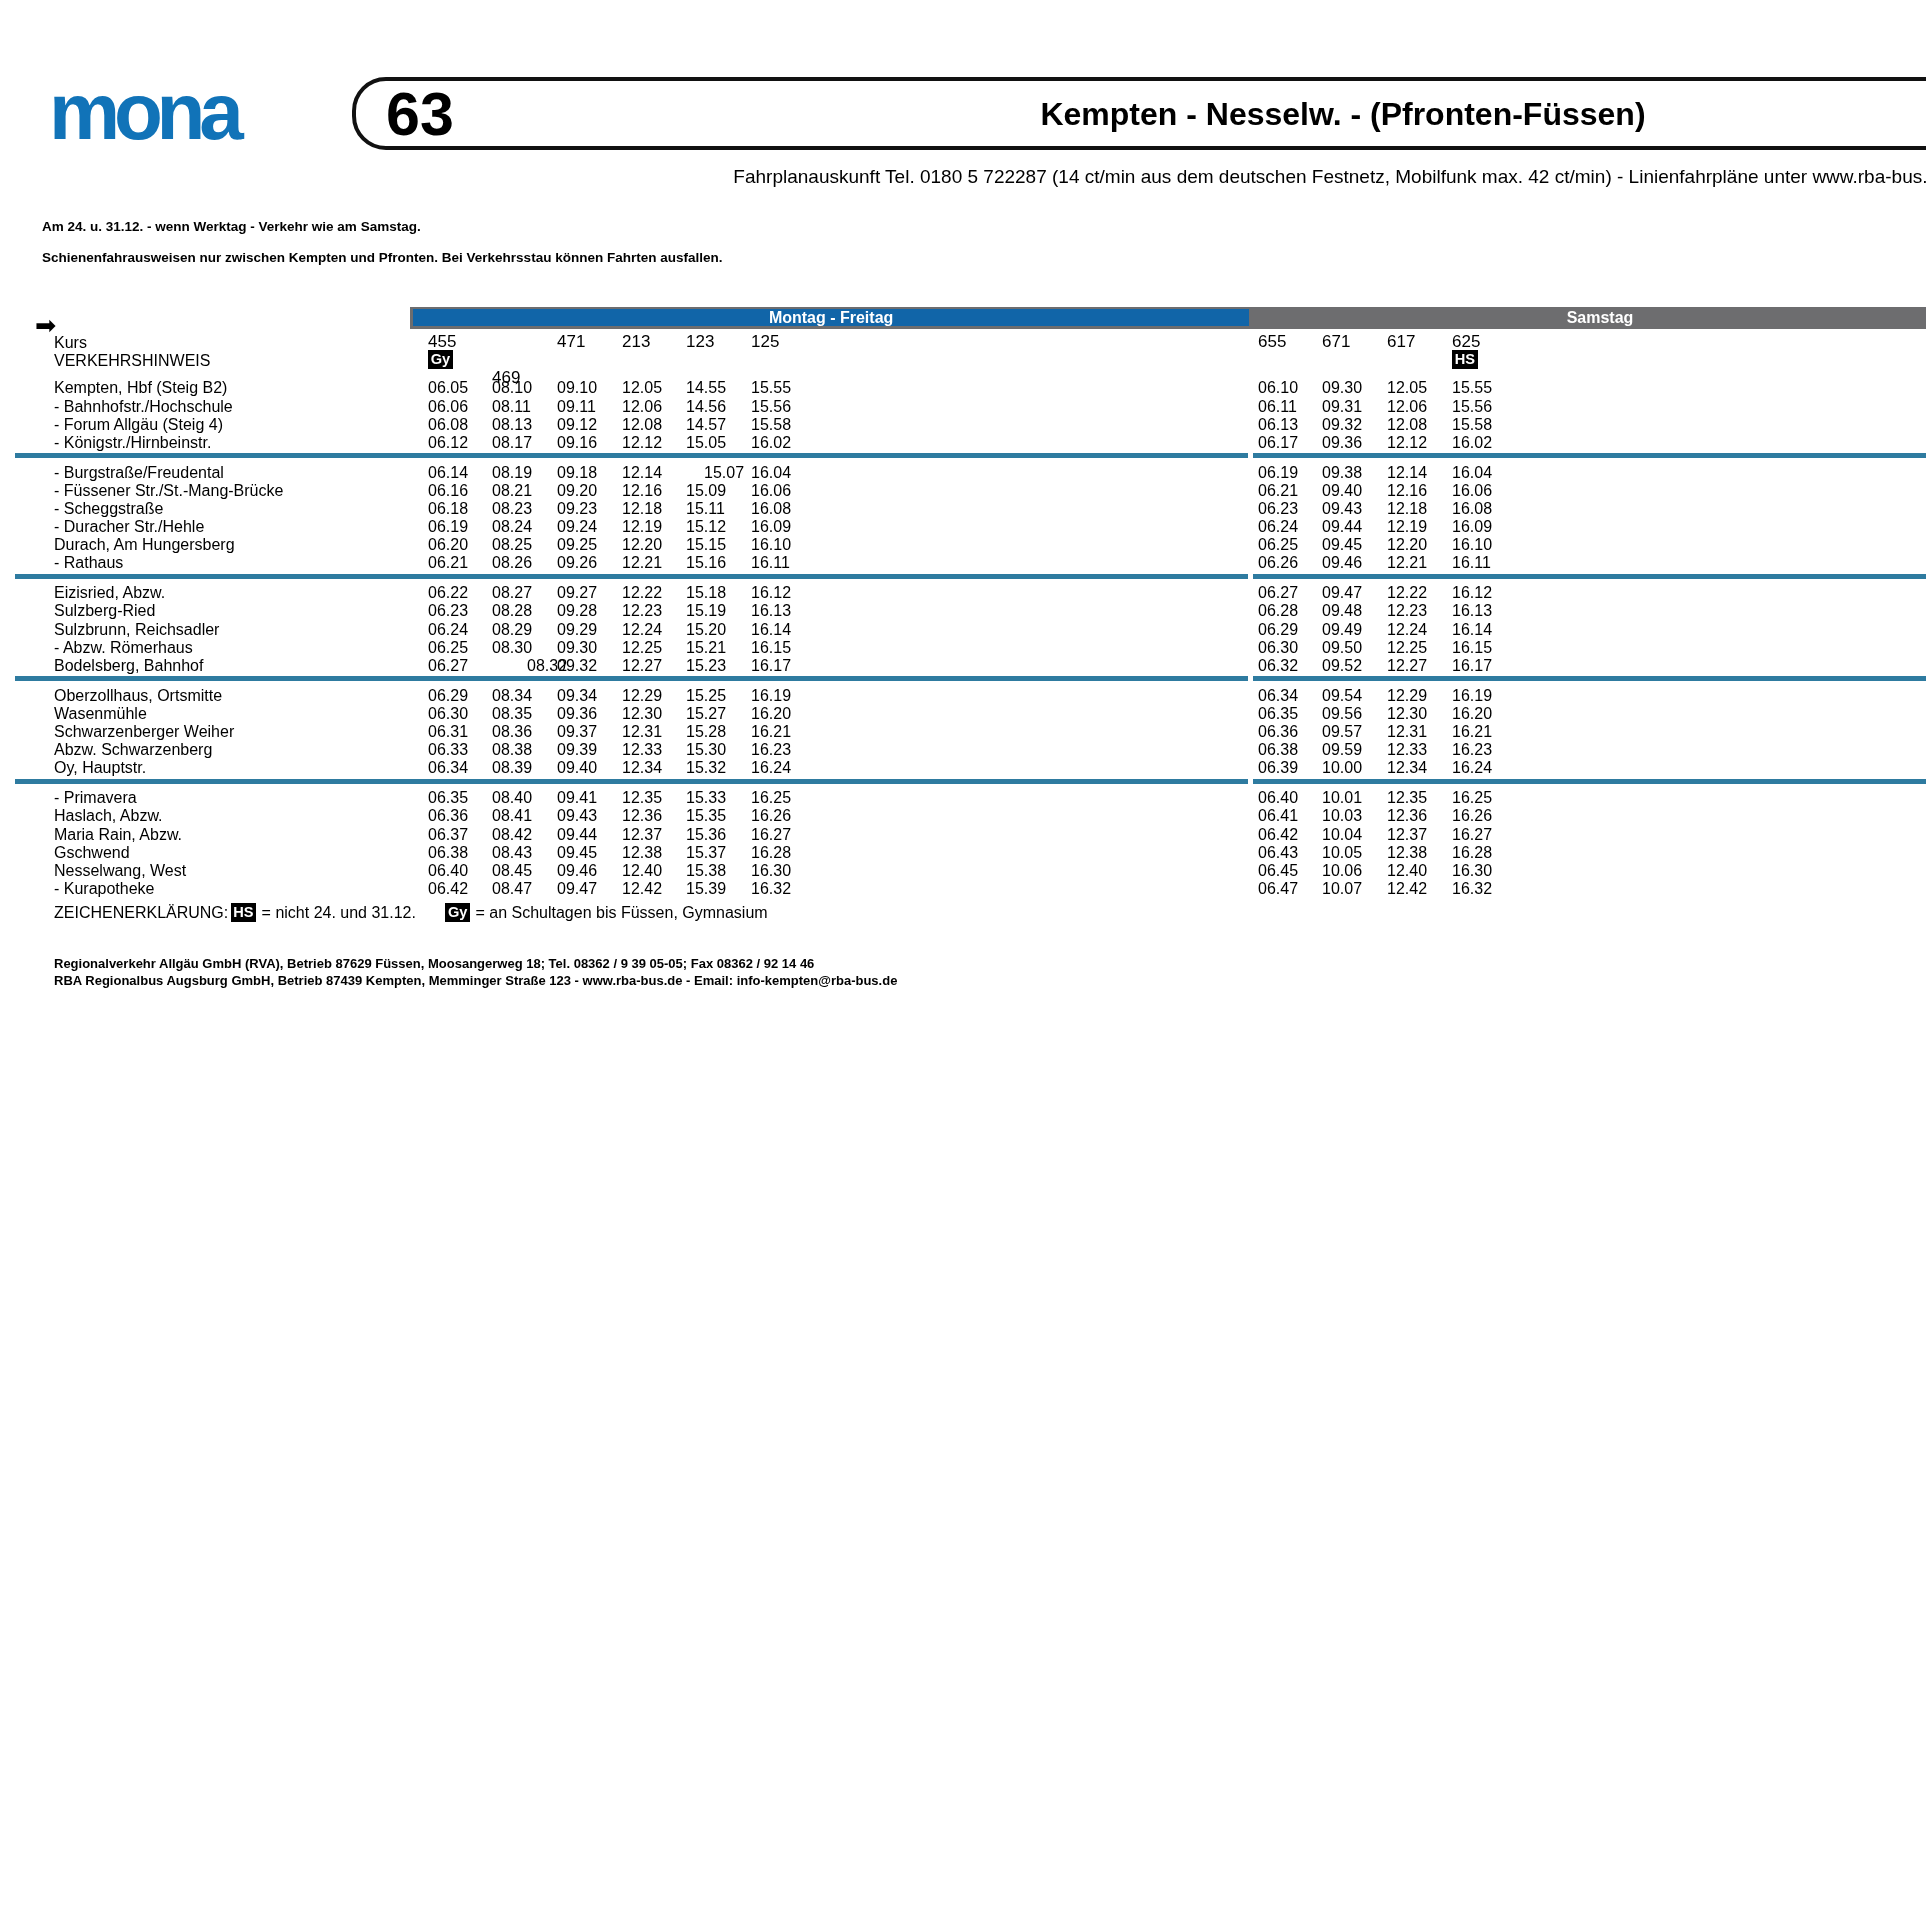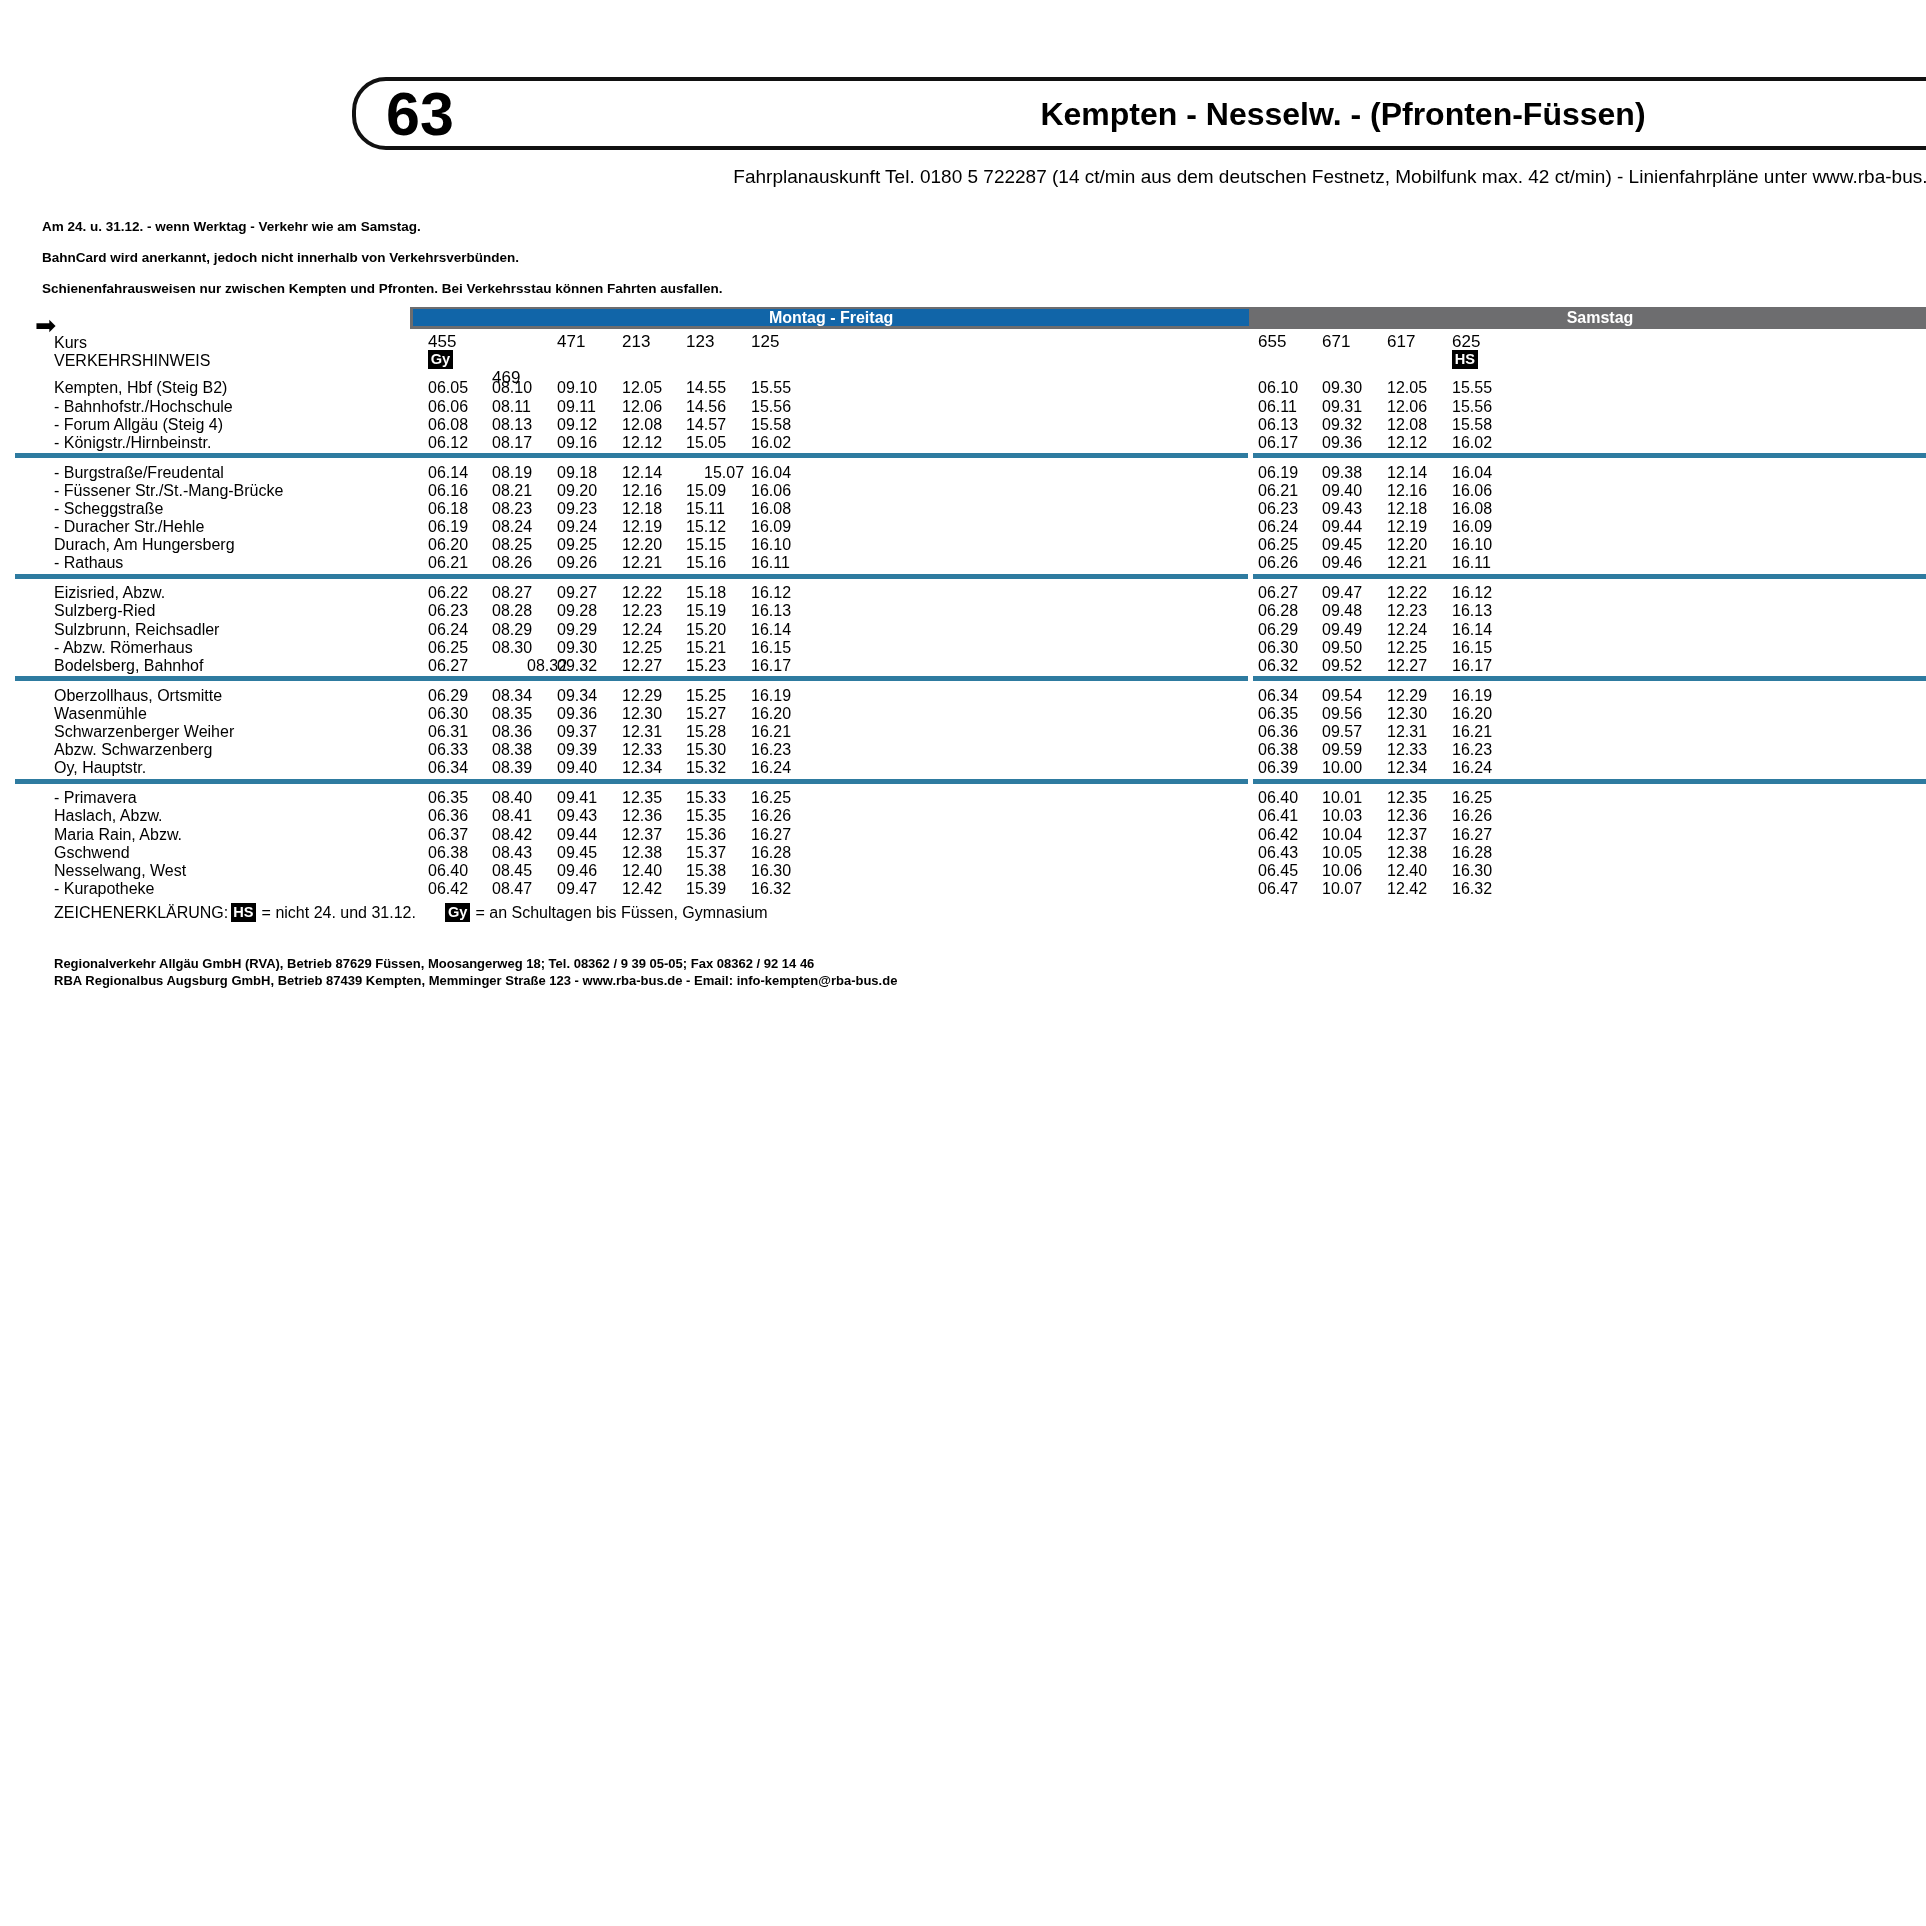--- a/index.html
+++ b/index.html
@@ -77,31 +77,31 @@
   }
   .legend .badge{margin:0 5.4px 0 2.3px;}
   .legend .gap{display:inline-block;width:27px;}
   .footer{position:absolute;left:54px;top:955px;font-size:13px;font-weight:bold;line-height:17px;}
 </style>
 </head>
 <body>
 
 <div class="sheet">
 
+  <div class="mona-logo">mona</div>
 
   <div class="title-box">
     <span class="line-no">63</span>
     <span class="route-title">Kempten - Nesselw. - (Pfronten-Füssen)</span>
   </div>
 
   <div class="info-line">Fahrplanauskunft Tel. 0180 5 722287 (14 ct/min aus dem deutschen Festnetz, Mobilfunk max. 42 ct/min) - Linienfahrpläne unter www.rba-bus.de</div>
 
   <div class="notes">
     <div class="note-line">Am 24. u. 31.12. - wenn Werktag - Verkehr wie am Samstag.</div>
-    <div class="note-line">BahnCard wird anerkannt, jedoch nicht innerhalb von Verkehrsverbünden.</div>
     <div class="note-line">Schienenfahrausweisen nur zwischen Kempten und Pfronten. Bei Verkehrsstau können Fahrten ausfallen.</div>
   </div>
 
   <div class="direction-arrow">➡</div>
 
   <div class="day-band">
     <div class="band-blue">Montag - Freitag</div>
     <div class="band-sat-label">Samstag</div>
 
   </div>

